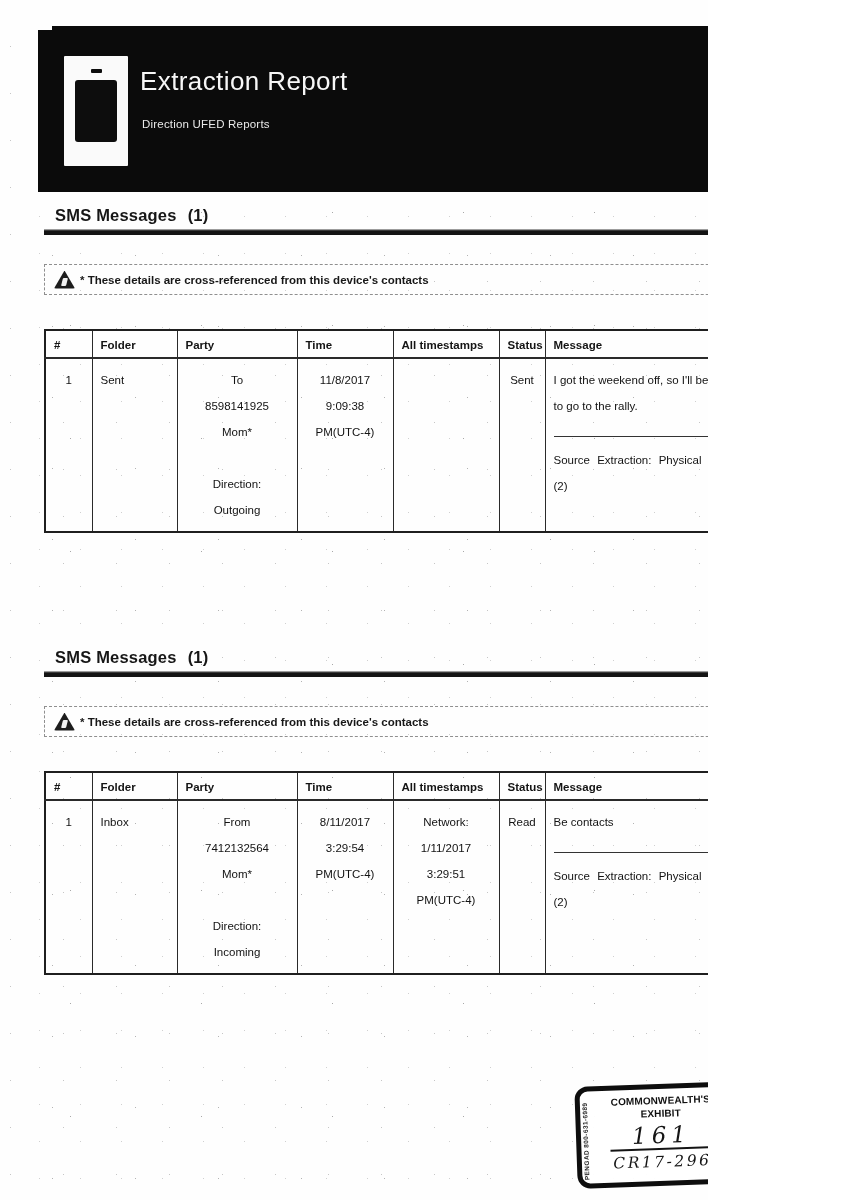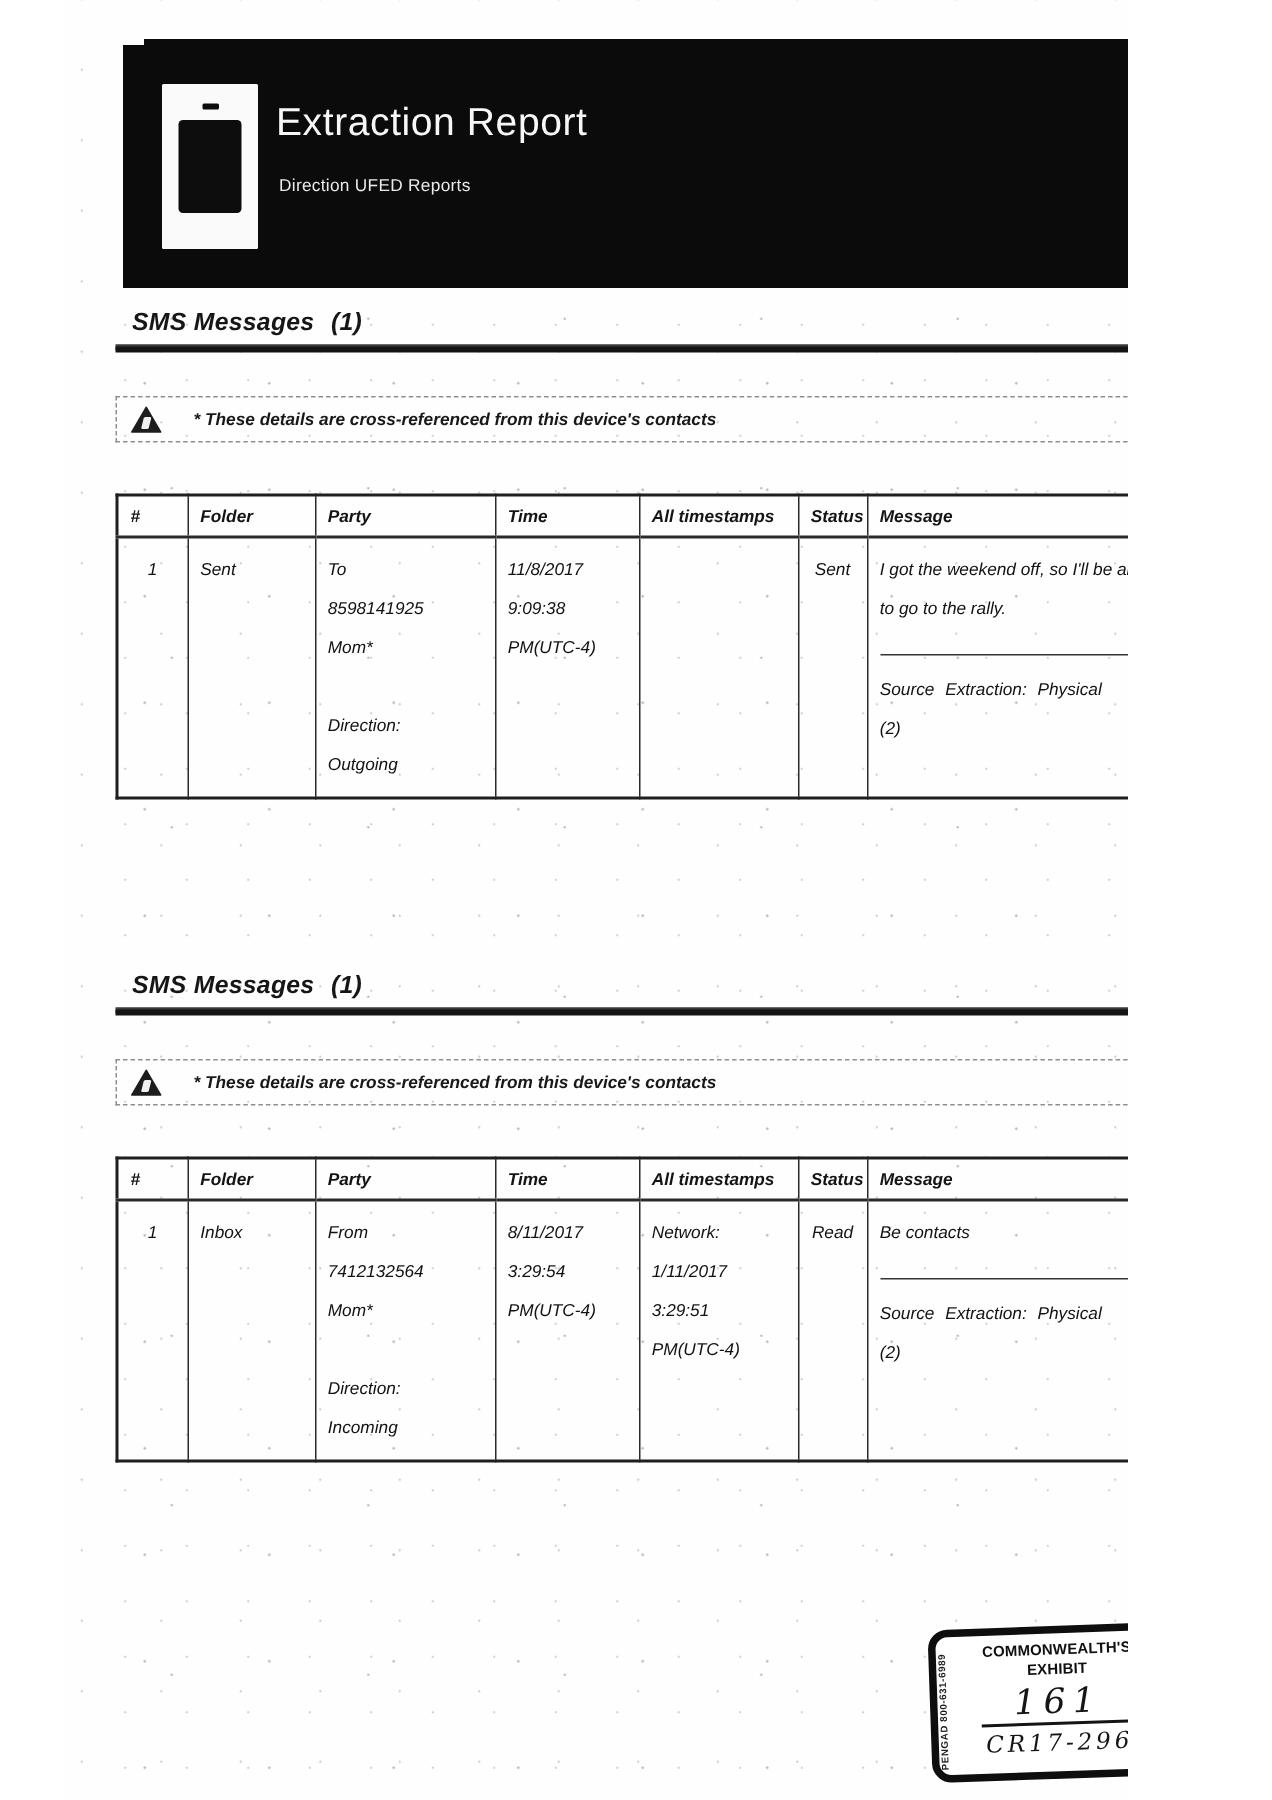--- a/index.html
+++ b/index.html
@@ -11,59 +11,58 @@
   }
   .page {
     position:relative; width:708px; height:1200px; overflow:hidden; background:#fefefe;
     background-image:
       radial-gradient(circle, #b3b3b3 0.6px, transparent 1px),
       radial-gradient(circle, #c6c6c6 0.5px, transparent 0.9px),
       radial-gradient(circle, #a8a8a8 0.5px, transparent 0.9px),
       radial-gradient(circle, #d0d0d0 0.6px, transparent 1px);
     background-size: 83px 71px, 53px 47px, 131px 113px, 41px 37px;
     background-position: 11px 7px, 37px 23px, 5px 43px, 19px 13px;
-    margin-left: 44px;
   }
 
   
   .banner { position:absolute; left:38px; top:30px; width:780px; height:162px; background:#0b0b0b; }
   .banner::before { content:""; position:absolute; left:14px; top:-4px; width:760px; height:6px; background:#0b0b0b; }
   .device-photo { position:absolute; left:26px; top:26px; width:64px; height:110px; background:#fafafa; border-radius:1px; }
   .phone-blob { position:absolute; left:11px; top:24px; width:42px; height:62px; background:#0d0d0d; border-radius:3px; }
   .phone-dash { position:absolute; left:27px; top:13px; width:11px; height:4px; background:#0d0d0d; border-radius:1px; }
   .banner-title { position:absolute; left:102px; top:36px; font-size:26px; font-weight:normal; color:#f7f7f7; letter-spacing:0.4px; }
   .banner-sub { position:absolute; left:104px; top:88px; font-size:11.5px; color:#e9e9e9; letter-spacing:0.2px; }
 
   
-  .section { position:absolute; left:33px; width:770px;font-style:italic; }
+  .section { position:absolute; left:44px; width:770px; }
   .sec-1 { top:206px; }
   .sec-2 { top:648px; }
   .sec-heading { font-size:16.5px; font-weight:bold; padding-left:11px; color:#161616; letter-spacing:0.2px; }
   .sec-count { margin-left:11px; }
   .rule { margin-top:6px; height:4px; background:#141414; box-shadow:0 -1.5px 0 #3a3a3a; }
   .note {
     margin-top:29px; min-height:31px; border:1px dashed #8f8f8f;
-    display:flex; align-items:center; gap:21px; padding:2px 9px;
+    display:flex; align-items:center; gap:5px; padding:2px 9px;
     font-size:11.5px; font-weight:bold; color:#181818;
   }
   .tri-icon { position:relative; width:21px; height:18px; flex:0 0 auto;
     background:#1d1d1d; clip-path:polygon(50% 0, 100% 100%, 0 100%); border-radius:2px; }
   .tri-mark { position:absolute; left:8px; top:7px; width:5px; height:8px; background:#f2f2f2; border-radius:1px; transform:skewX(-14deg); }
 
   
   .data-table { margin-top:34px; width:768px; border-collapse:collapse; table-layout:fixed; }
   .data-table { border:2.5px solid #1f1f1f; }
   .data-table th, .data-table td { border:1.5px solid #2a2a2a; font-size:11.5px; }
   .data-table th {
     font-weight:bold; text-align:left; padding:6px 8px 5px 8px; height:28px;
     border-bottom-width:2.5px; color:#141414;
   }
   .data-table td { vertical-align:top; padding:8px 8px; line-height:26px; height:166px; color:#121212; }
   .c { text-align:center; }
-  .pre { white-space:pre-line; }
+  .pre { white-space:pre-line;text-align:center; }
   .msg-sep { width:186px; border:0; border-top:1.5px solid #333; margin:17px 0 10px 0; }
   .source { white-space:pre-line; word-spacing:4px; }
 
   
   .stamp {
     position:absolute; left:576px; top:1084px; width:164px; height:102px;
     border:5.5px solid #0e0e0e; border-radius:13px; background:rgba(255,255,255,0.96);
     transform:rotate(-2deg); display:flex;
   }
   .stamp-strip { width:13px; position:relative; }

